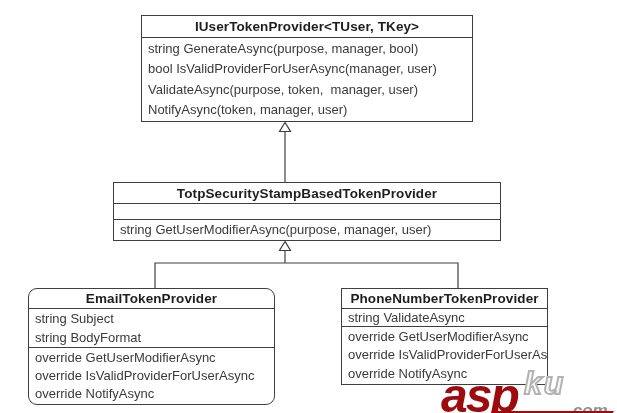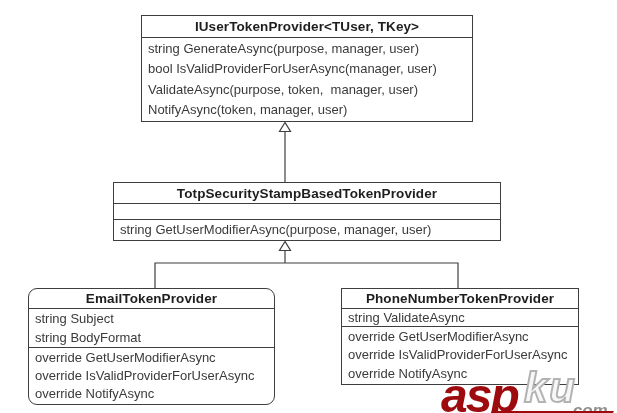--- a/index.html
+++ b/index.html
@@ -41,35 +41,35 @@
   .box-totp .uml-empty { height: 16px; border-bottom: 1px solid #3e3e3e; }
   .box-totp .uml-row { height: 19px; }
 
   
   .box-email { left: 28px; top: 288px; width: 247px; height: 117px; border-radius: 9px; }
   .box-email .uml-title { height: 20px; }
   .box-email .fields .uml-row { height: 19px; }
   .box-email .methods .uml-row { height: 18.3px; }
 
   
-  .box-phone { left: 341px; top: 288px; width: 238px; height: 97px; }
+  .box-phone { left: 341px; top: 288px; width: 207px; height: 97px; }
   .box-phone .uml-title { height: 20px; }
   .box-phone .fields .uml-row { height: 17px; }
   .box-phone .methods .uml-row { height: 18.6px; }
 
   
   .watermark { position: absolute; left: 435px; top: 351px; width: 182px; height: 62px; z-index: 10; margin-top: 20px; }
   .wm-asp {
     position: absolute; left: 6px; top: 1px;
     font-size: 48px; line-height: 1; font-weight: bold; font-style: italic;
     color: #9e0b0f; letter-spacing: -2px;
   }
   .wm-ku {
     position: absolute; left: 89px; top: -4px;
-    font-size: 42px; line-height: 1; font-weight: bold; font-style: italic;
+    font-size: 32px; line-height: 1; font-weight: bold; font-style: italic;
     color: #f7f7f7; -webkit-text-stroke: 2px #b3b3b3; letter-spacing: 2px;
   }
   .wm-com {
     position: absolute; left: 133px; top: 30px;
     font-size: 17px; font-style: italic; font-weight: bold; color: #8f8f8f;
   }
   .wm-bar {
     position: absolute; left: 56px; top: 40px; width: 122px; height: 4px;
     background: #9e0b0f; transform: skewX(-25deg);
   }
@@ -93,21 +93,21 @@
     </g>
     <g fill="#ffffff" stroke="#3e3e3e" stroke-width="1.2">
       <polygon points="285,122.5 279.5,131.5 290.5,131.5"></polygon>
       <polygon points="285,241.5 279.5,250.5 290.5,250.5"></polygon>
     </g>
   </svg>
 
   <div class="uml-box box-interface">
     <div class="uml-title">IUserTokenProvider&lt;TUser, TKey&gt;</div>
     <div class="uml-section">
-      <div class="uml-row">string GenerateAsync(purpose, manager, user)</div>
+      <div class="uml-row">string GenerateAsync(purpose, manager, bool)</div>
       <div class="uml-row">bool IsValidProviderForUserAsync(manager, user)</div>
       <div class="uml-row">ValidateAsync(purpose, token,  manager, user)</div>
       <div class="uml-row">NotifyAsync(token, manager, user)</div>
     </div>
   </div>
 
   <div class="uml-box box-totp">
     <div class="uml-title">TotpSecurityStampBasedTokenProvider</div>
     <div class="uml-empty"></div>
     <div class="uml-section">

